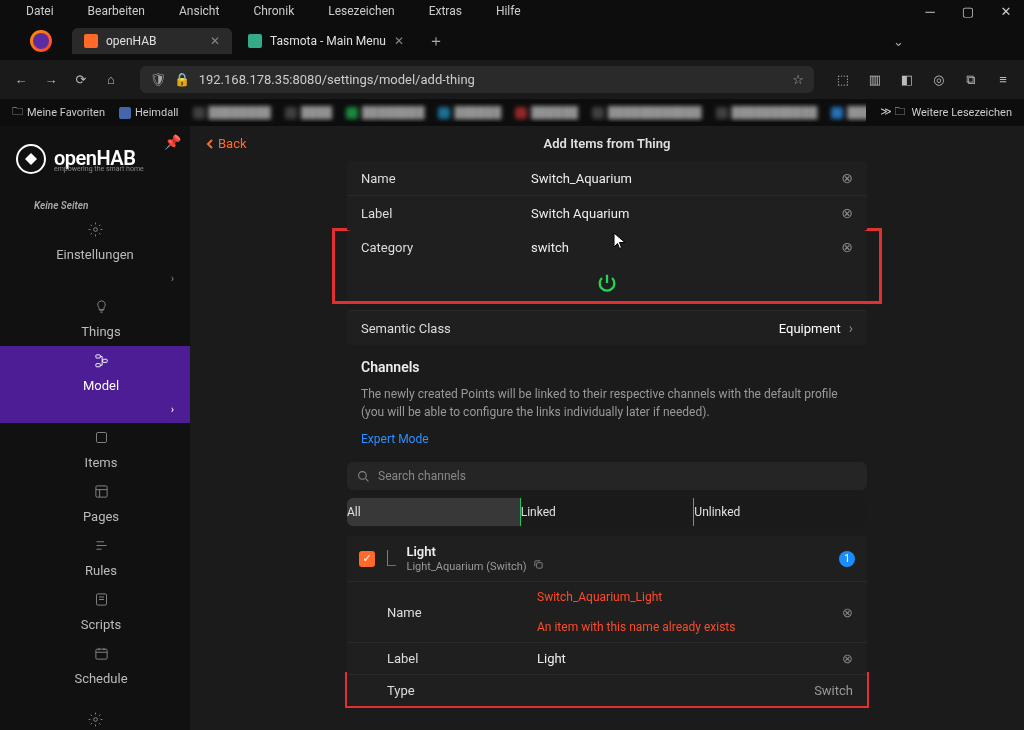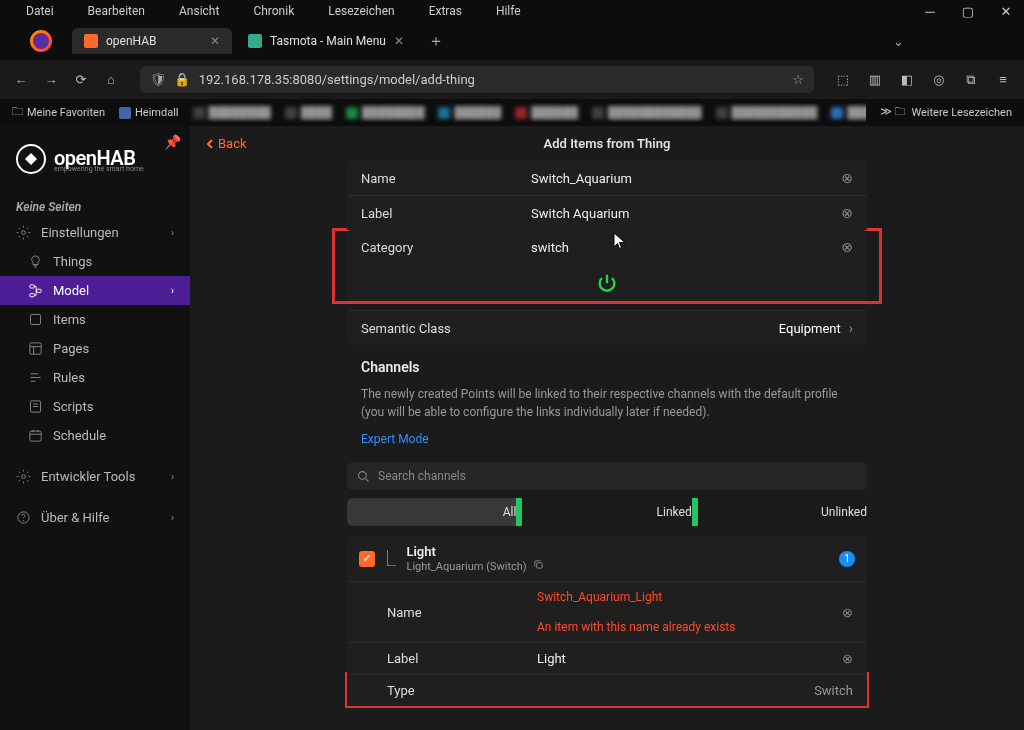--- a/index.html
+++ b/index.html
@@ -39,23 +39,23 @@
     
     .app { display: flex; height: calc(730px - 100px); }
     .sidebar { width: 190px; background: #111; padding: 14px 0; position: relative; }
     .pin { position: absolute; right: 8px; top: 8px; color: #666; font-size: 14px; }
     .logo { display: flex; align-items: center; gap: 8px; padding: 4px 16px 16px; }
     .logo-mark { width: 30px; height: 30px; border: 2.5px solid #fff; border-radius: 50%; position: relative; display: flex; align-items: center; justify-content: center; }
     .logo-mark::after { content: ""; width: 12px; height: 12px; background: #fff; clip-path: polygon(50% 0%, 100% 50%, 50% 100%, 0% 50%); transform: rotate(0deg); }
     .logo-text { font-size: 20px; font-weight: 600; color: #fff; letter-spacing: -0.5px; }
     .logo-sub { font-size: 7px; color: #888; margin-top: -5px; }
     
-    .side-section { padding: 10px 16px 4px; font-size: 12px; font-style: italic; color: #aaa; font-weight: 600; }
+    .side-section { padding: 10px 16px 4px; font-size: 10px; font-style: italic; color: #aaa; font-weight: 600; margin-left: 18px; }
     .side-section.admin { font-style: normal; font-weight: 600; color: #eee; }
-    .side-item { display: flex; align-items: center; gap: 10px; padding: 7px 16px; font-size: 13px; color: #bbb; cursor: pointer; position: relative; }
+    .side-item { display: flex; align-items: center; gap: 10px; padding: 7px 16px; font-size: 13px; color: #bbb; cursor: pointer; position: relative; flex-direction: column; }
     .side-item.sub { padding-left: 28px; }
     .side-item.active { background: #4c1d95; color: #fff; }
     .side-item .chev { margin-left: auto; color: #888; font-size: 11px; }
     .side-item.active .chev { color: #fff; }
     .side-ico { width: 15px; height: 15px; display: flex; align-items: center; justify-content: center; color: #888; stroke: currentColor; fill: none; stroke-width: 1.5; }
     
     .main { flex: 1; background: #1b1b1b; display: flex; flex-direction: column; overflow: hidden; }
     .header { display: flex; align-items: center; padding: 10px 16px; position: relative; }
     .back { color: #ff6a2b; font-size: 13px; cursor: pointer; display: flex; align-items: center; gap: 4px; }
     .title { position: absolute; left: 50%; transform: translateX(-50%); font-size: 13px; font-weight: 600; }
@@ -72,23 +72,23 @@
     .pwr { width: 22px; height: 22px; }
     
     .sectiontxt { width: 520px; margin: 0 auto; padding: 14px 14px 6px; }
     .sectiontxt h4 { font-size: 14px; font-weight: 600; color: #eee; margin-bottom: 10px; }
     .sectiontxt p { font-size: 12px; color: #999; line-height: 1.5; margin-bottom: 10px; }
     .expert { color: #2f8fff; font-size: 12px; cursor: pointer; }
     
     .searchbox { width: 520px; margin: 10px auto 8px; display: flex; align-items: center; gap: 8px; background: #252525; border-radius: 6px; padding: 7px 10px; color: #888; font-size: 12px; }
     
     .filterseg { width: 520px; margin: 0 auto 10px; display: flex; border-radius: 6px; overflow: hidden; }
-    .filterseg div { flex: 1; text-align: right; padding: 7px 0; font-size: 12px; background: #1a1a1a; cursor: pointer; }
+    .filterseg div { flex: 1; text-align: left; padding: 7px 0; font-size: 12px; background: #1a1a1a; cursor: pointer; }
     .filterseg div.active { background: #383838; }
-    .filterseg div + div { border-left: 6px solid #22c55e; }
+    .filterseg div + div { border-left: 1px solid #22c55e; }
     
     .channel { width: 520px; margin: 0 auto; }
     .chanhead { display: flex; align-items: center; gap: 10px; padding: 8px 12px; background: #1f1f1f; border-radius: 4px 4px 0 0; }
     .chk { width: 16px; height: 16px; background: #ff6a2b; border-radius: 3px; display: flex; align-items: center; justify-content: center; color: #fff; font-size: 11px; }
     .lbar { color: #888; font-size: 22px; font-weight: 200; }
     .chtitle { font-size: 13px; font-weight: 600; color: #eee; }
     .chsub { font-size: 11px; color: #999; }
     .copyico { width: 11px; height: 11px; margin-left: 4px; }
     .badge { margin-left: auto; width: 16px; height: 16px; border-radius: 50%; background: #1a8cff; color: #fff; font-size: 10px; display: flex; align-items: center; justify-content: center; }
     

